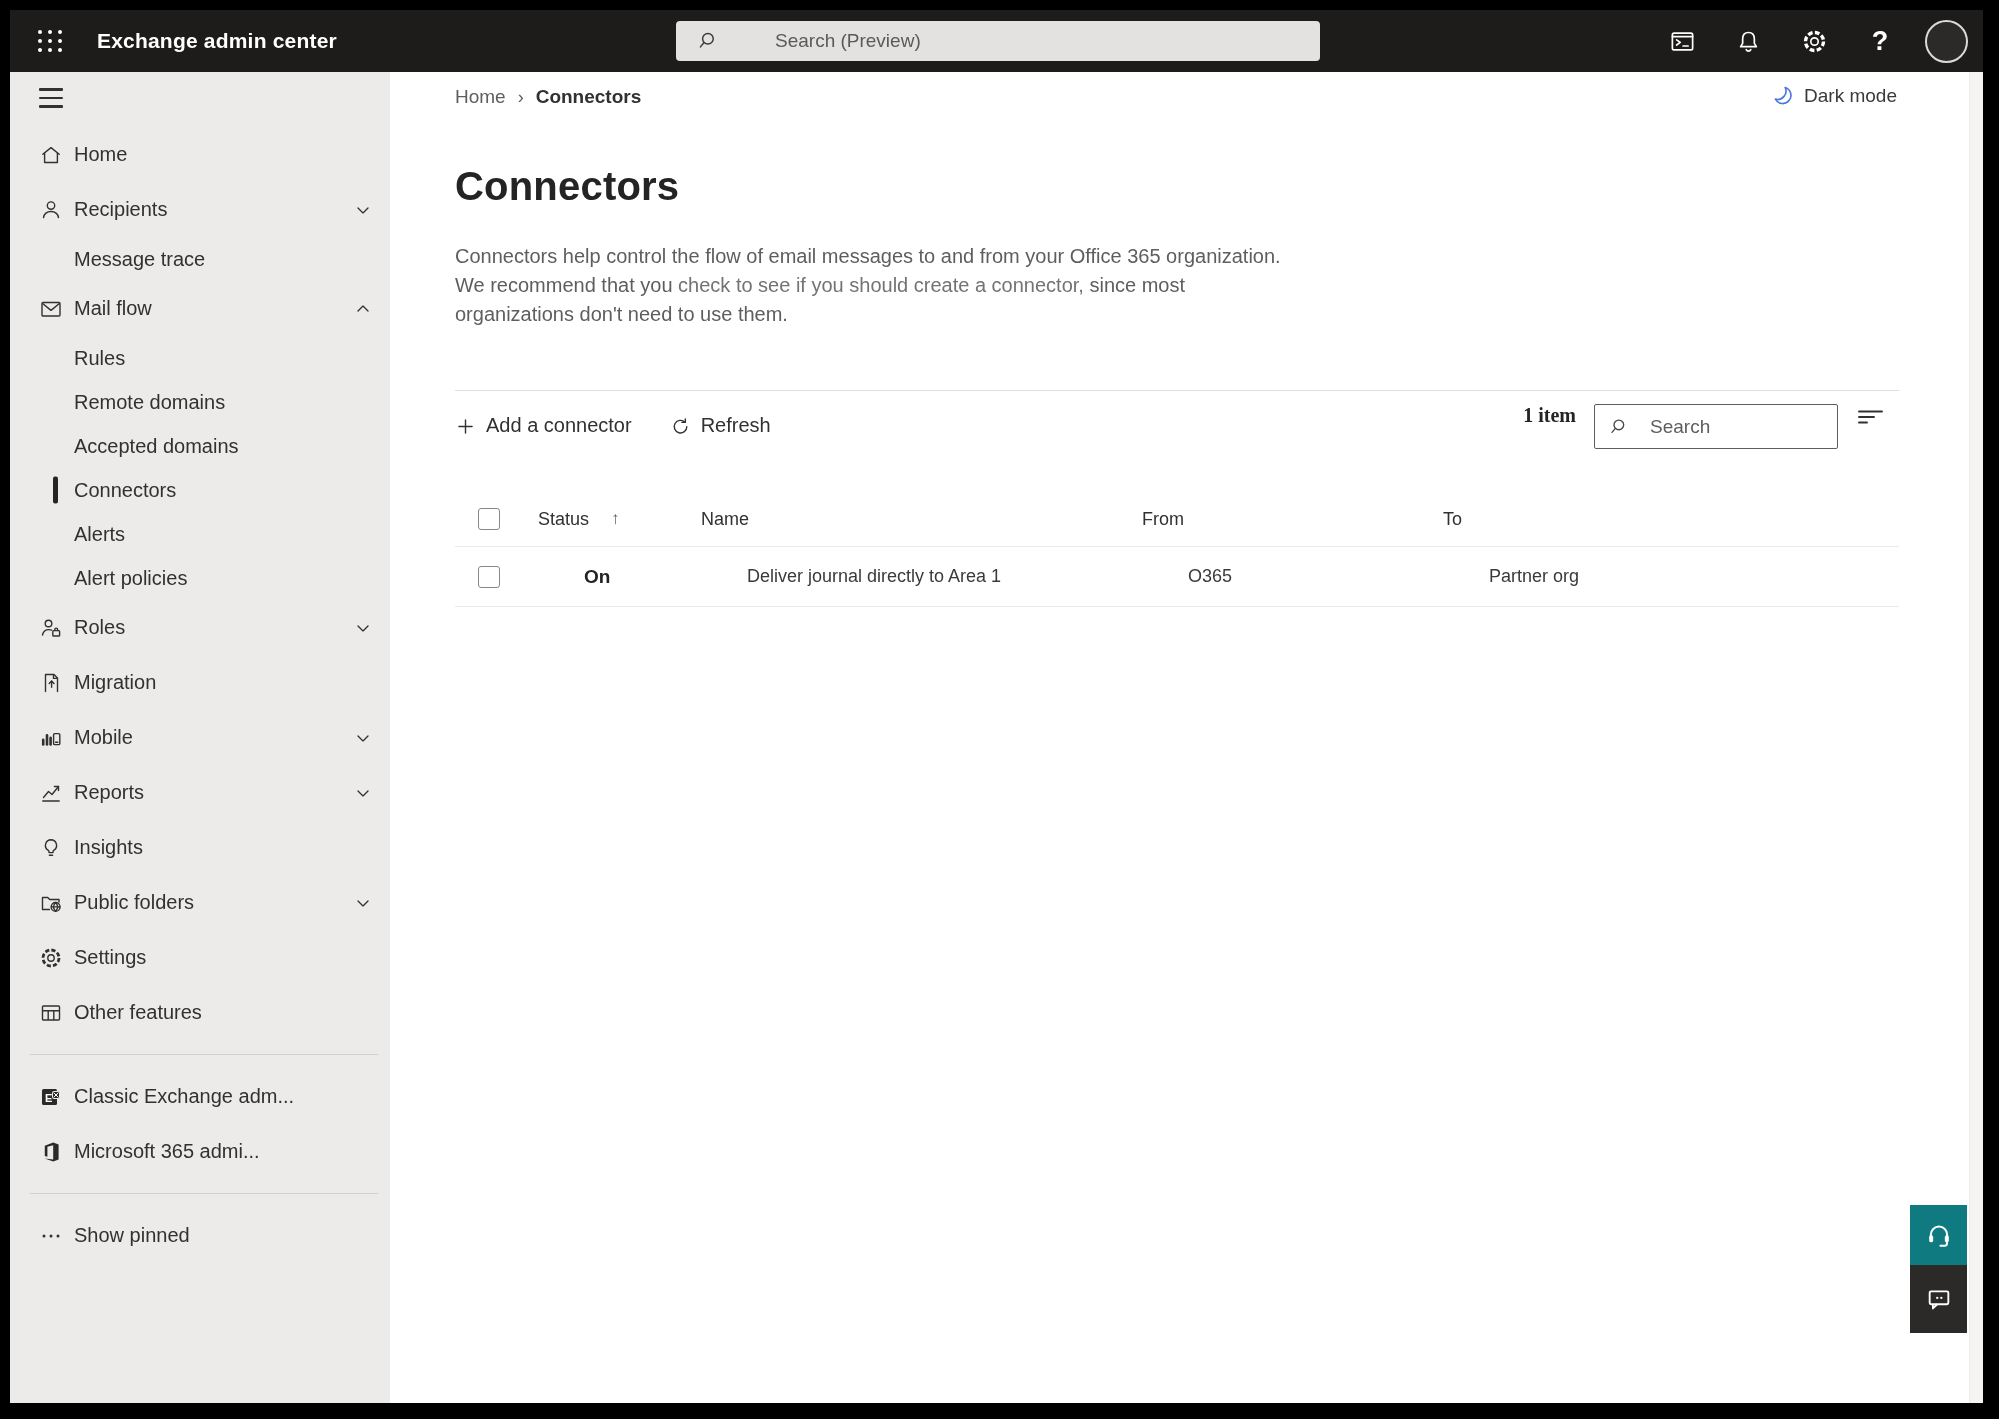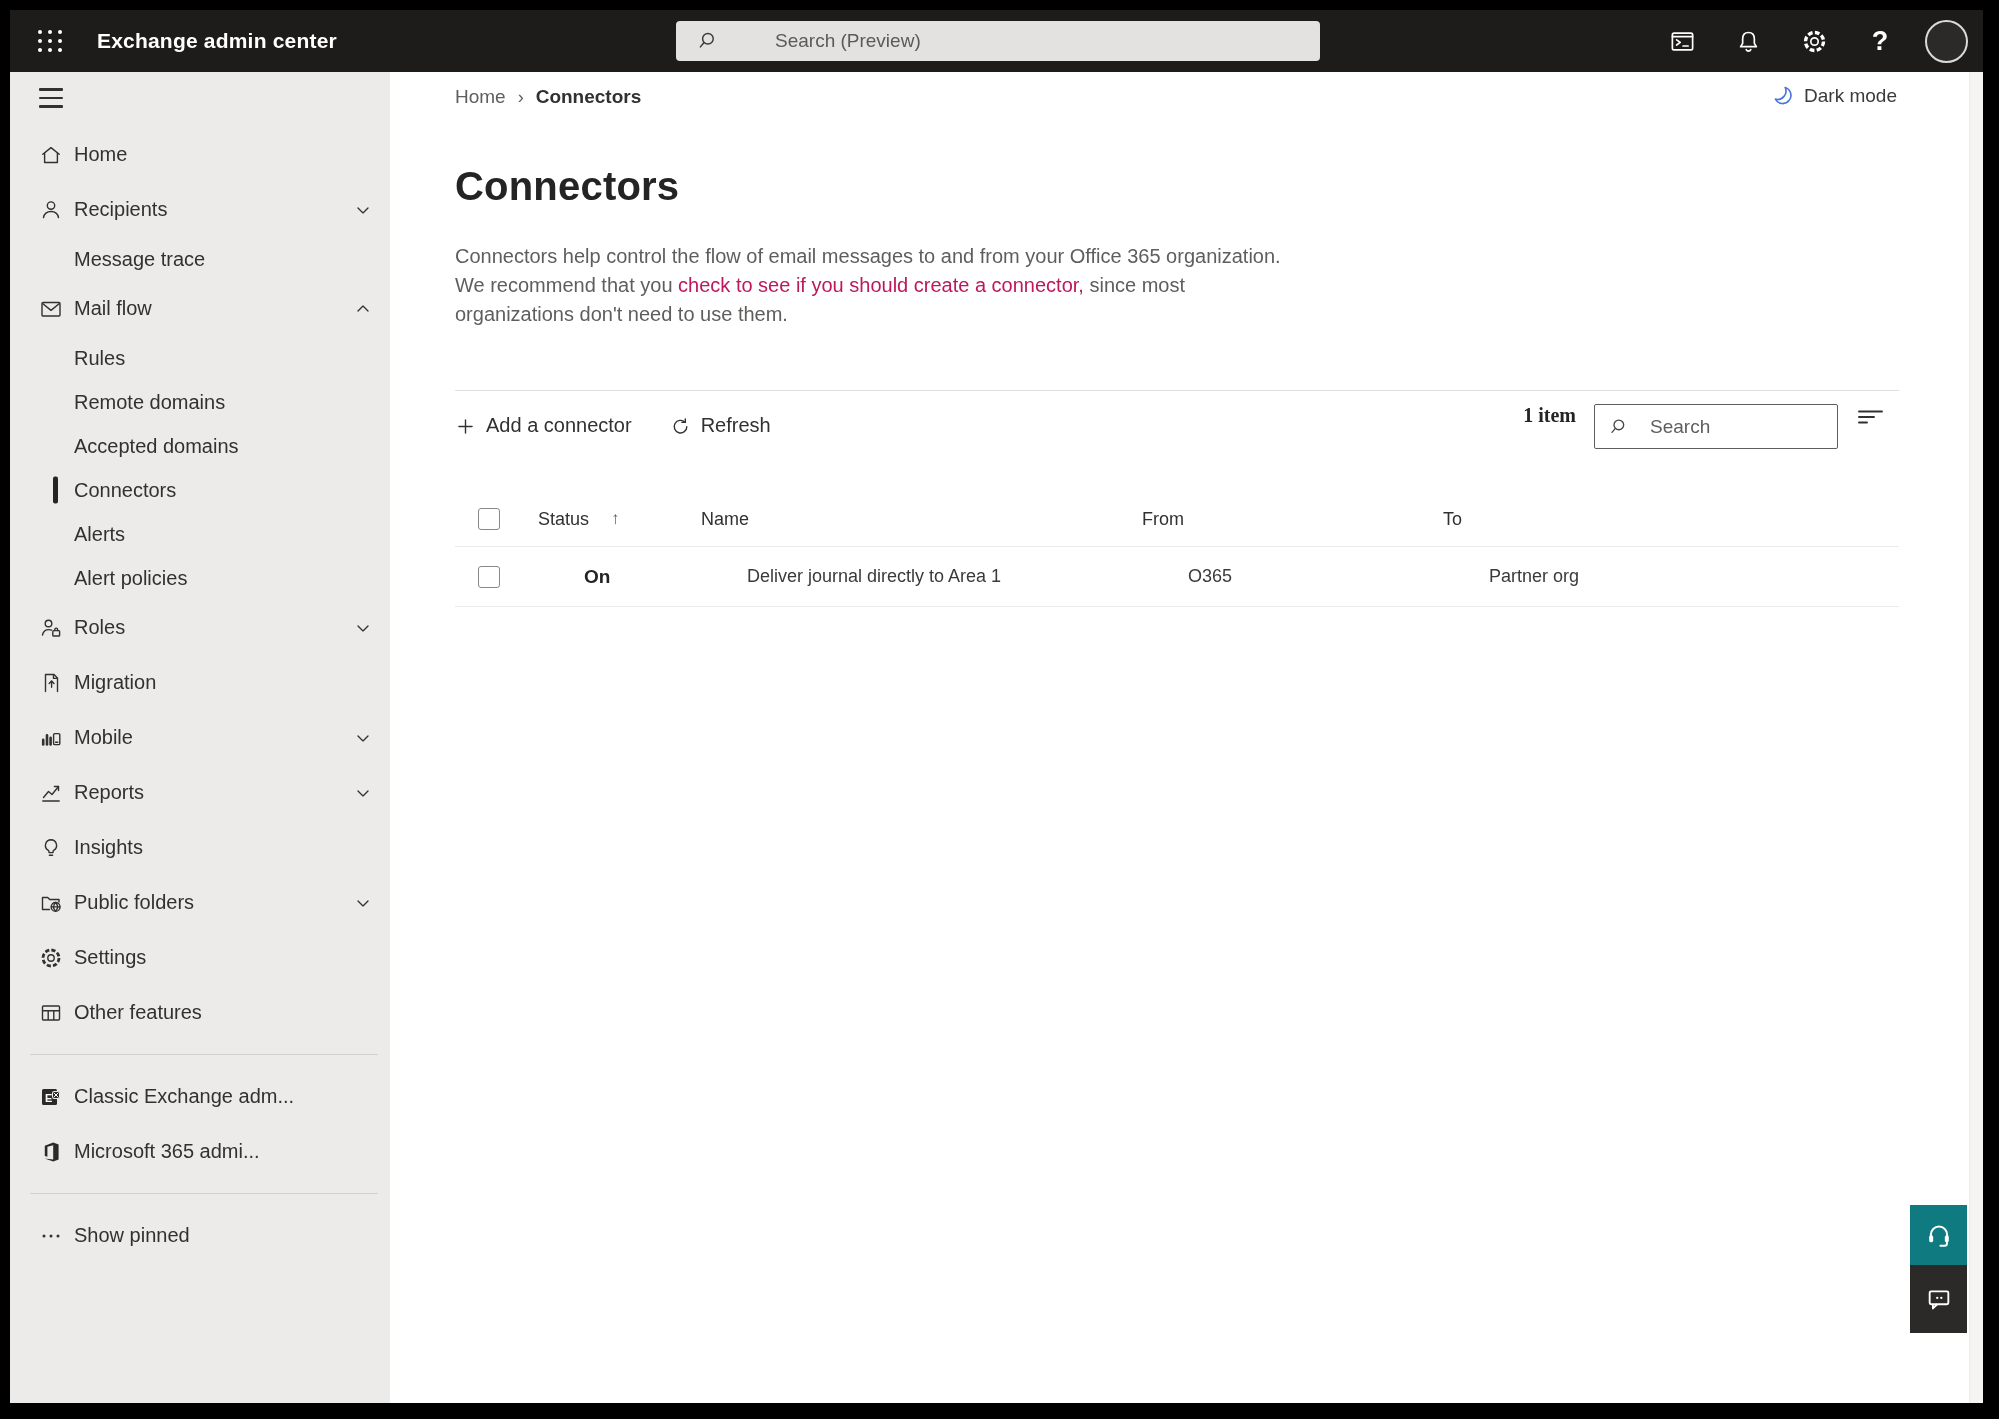--- a/index.html
+++ b/index.html
@@ -41,21 +41,21 @@
   
   .main { flex:1; position:relative; background:#fff; overflow:hidden; }
   .breadcrumb { position:absolute; left:65px; top:14px; display:flex; align-items:center; gap:12px; font-size:19px; }
   .crumb-home { color:#605e5c; cursor:pointer; }
   .crumb-sep { color:#605e5c; font-size:18px; }
   .crumb-cur { color:#323130; font-weight:600; }
   .darkmode { position:absolute; right:72px; top:12px; display:flex; align-items:center; gap:10px; cursor:pointer; }
   .darkmode-label { font-size:19px; color:#3b3a39; }
   .page-title { position:absolute; left:65px; top:92px; font-size:40px; font-weight:700; color:#242424; letter-spacing:0.2px; }
   .page-desc { position:absolute; left:65px; top:170px; width:845px; font-size:20px; line-height:29px; color:#605e5c; }
-  .desc-link { color:#be185d; cursor:pointer; }
+  .desc-link { color:#737373; cursor:pointer; }
   .hr { position:absolute; left:65px; right:70px; top:318px; height:1px; background:#e1dfdd; }
 
   .toolbar-left { position:absolute; left:65px; top:330px; height:46px; display:flex; align-items:center; gap:38px; }
   .cmd { display:flex; align-items:flex-end; gap:10px; font-size:20px; color:#323130; cursor:pointer; }
   .toolbar-right { position:absolute; right:85px; top:332px; display:flex; align-items:flex-start; gap:18px; }
   .item-count { font-family:"Liberation Serif","DejaVu Serif",serif; font-weight:700; font-size:20px; color:#242424; }
   .list-search { width:244px; height:45px; border:1px solid #605e5c; border-radius:2px; background:#fff; display:flex; align-items:center; padding-left:13px; gap:22px; }
   .list-search input { border:none; outline:none; font-size:19px; color:#3b3a39; width:170px; background:transparent; font-family:inherit; }
   .list-search input::placeholder { color:#605e5c; opacity:1; }
   .filter-btn { width:28px; height:26px; display:flex; align-items:center; justify-content:center; cursor:pointer; }

